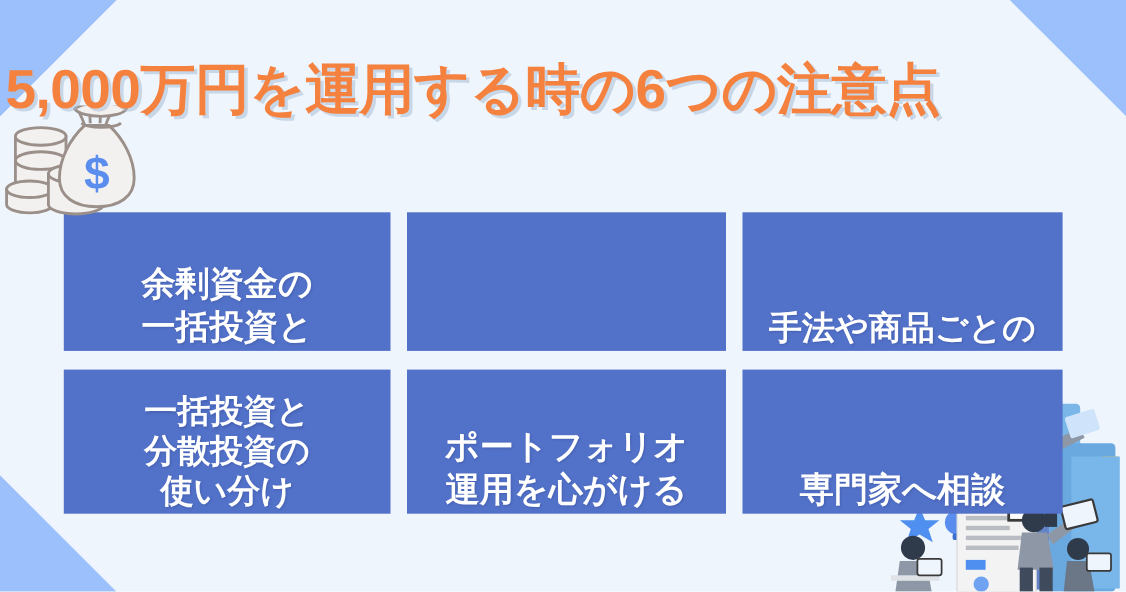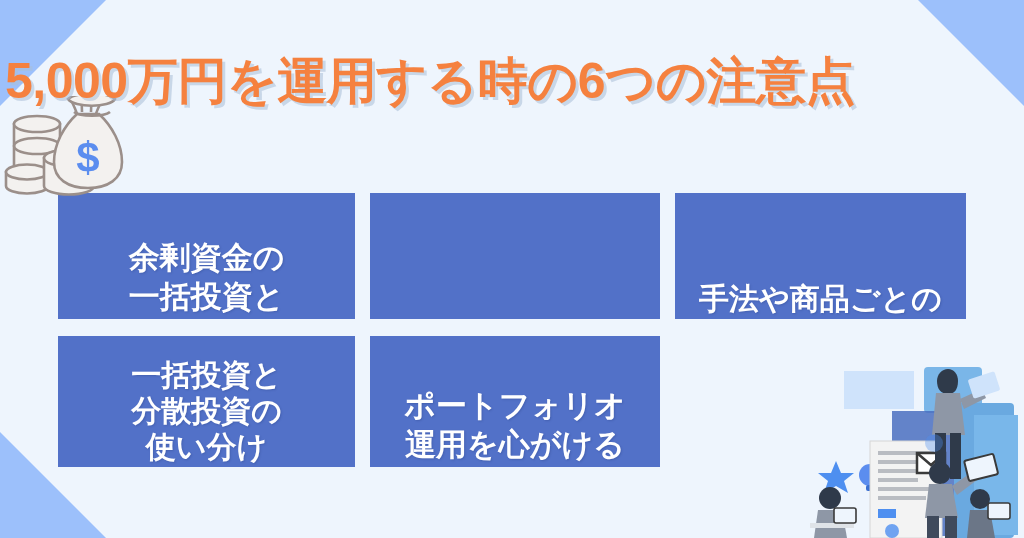--- a/index.html
+++ b/index.html
@@ -227,18 +227,21 @@
       <span class="line">一括投資と</span>
       <span class="line">分散投資の</span>
       <span class="line">使い分け</span>
     </div>
 
     <div class="point-box">
       <span class="line">ポートフォリオ</span>
       <span class="line">運用を心がける</span>
     </div>
 
+    <div class="point-box">
+      <span class="line">専門家へ相談</span>
+    </div>
 
   </div>
 
   <div class="title">5,000万円を運用する時の6つの注意点</div>
 
 </div>
 
 </body></html>

